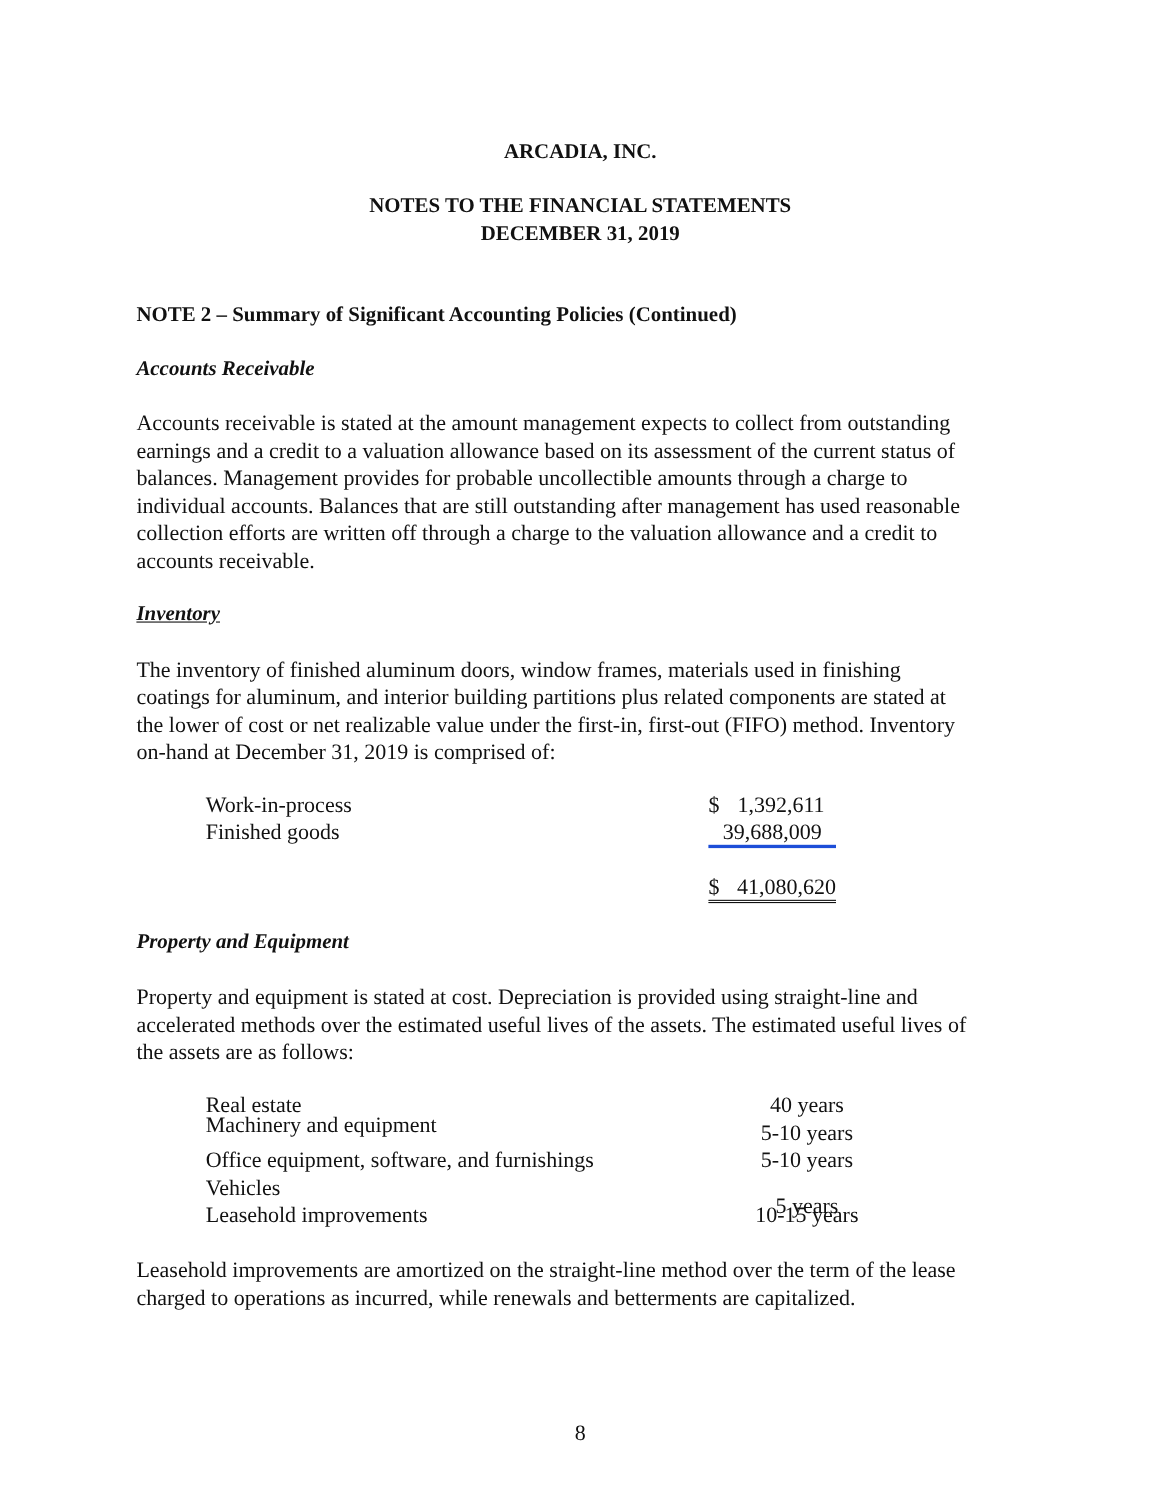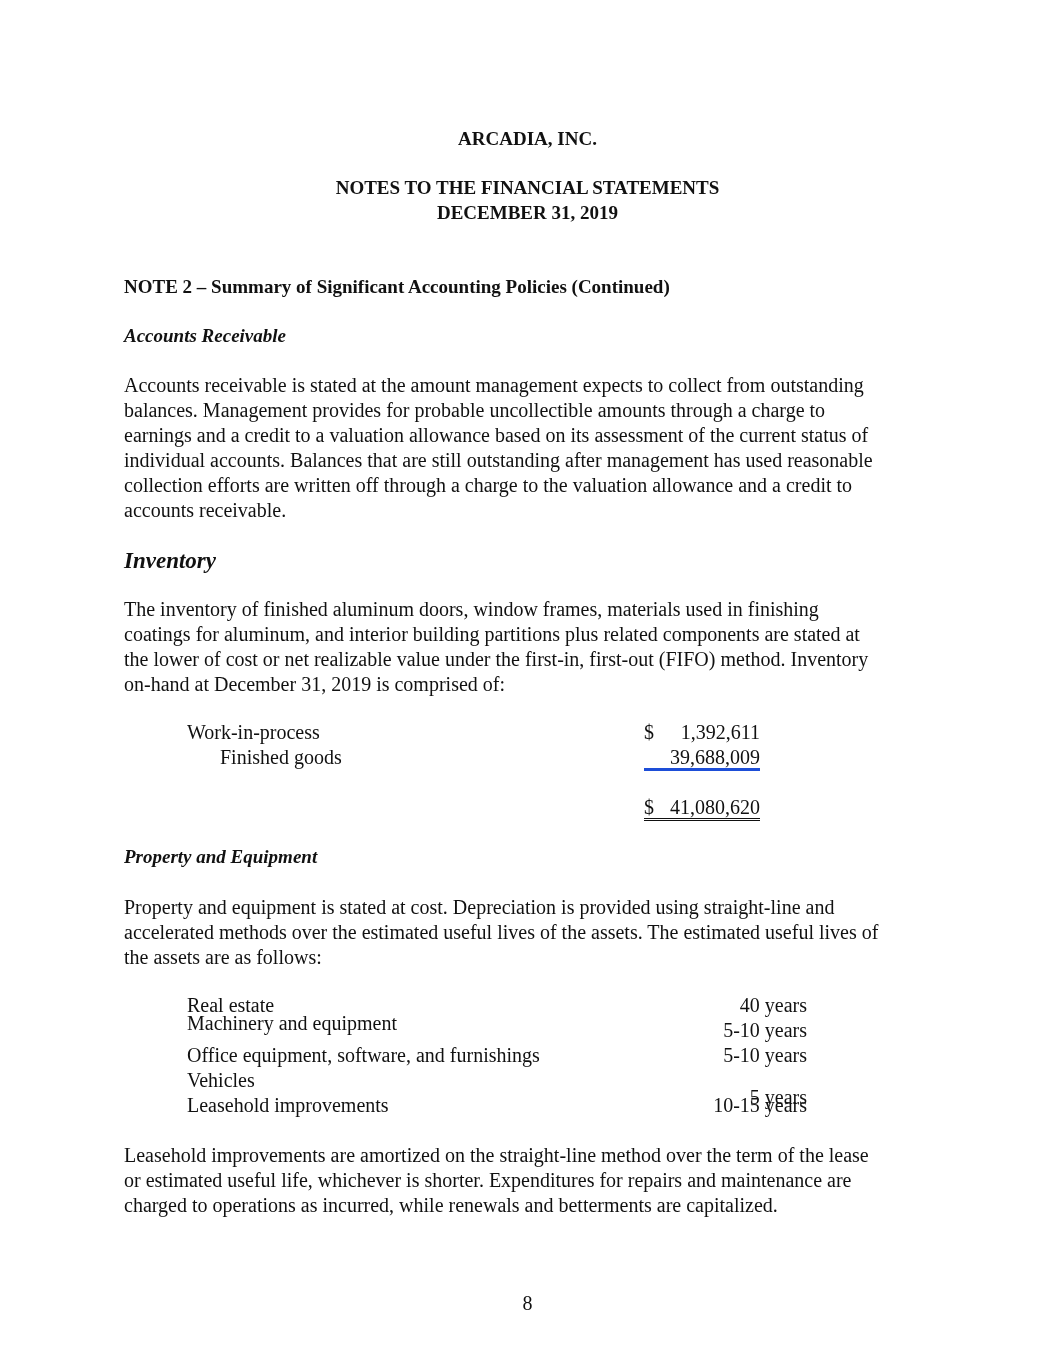--- a/index.html
+++ b/index.html
@@ -9,61 +9,61 @@
       color: #111111;
       font-size: 20px;
     }
     .page { position: absolute; left: 0; top: 0; width: 1055px; height: 1145px; }
     .center { position: absolute; left: 0; width: 1055px; text-align: center; font-weight: bold; font-size: 19px; }
     .abs { position: absolute; white-space: nowrap; }
     .bold { font-weight: bold; }
     .ital { font-weight: bold; font-style: italic; }
     .para { position: absolute; left: 124px; line-height: 25px; white-space: nowrap; }
     .para span { display: block; }
-    .num { position: absolute; text-align: right; white-space: nowrap; }
+    .num { position: absolute; text-align: center; white-space: nowrap; }
     .single-ul { border-bottom: 3px solid #1d4ed8; }
     .double-ul { border-bottom: 3px double #111; }
   </style>
 </head>
 <body>
 
 <div class="page">
 
   <div class="center" style="top:128px;">ARCADIA, INC.</div>
   <div class="center" style="top:177px;">NOTES TO THE FINANCIAL STATEMENTS</div>
   <div class="center" style="top:202px;">DECEMBER 31, 2019</div>
 
   <div class="abs bold" style="left:124px; top:276px; font-size:19px;">NOTE 2 – Summary of Significant Accounting Policies (Continued)</div>
 
   <div class="abs ital" style="left:124px; top:325px; font-size:19px;">Accounts Receivable</div>
   <div class="para" style="top:373px;">
     <span>Accounts receivable is stated at the amount management expects to collect from outstanding</span>
+    <span>earnings and a credit to a valuation allowance based on its assessment of the current status of</span>
     <span>balances.  Management provides for probable uncollectible amounts through a charge to</span>
-    <span>earnings and a credit to a valuation allowance based on its assessment of the current status of</span>
     <span>individual accounts.  Balances that are still outstanding after management has used reasonable</span>
     <span>collection efforts are written off through a charge to the valuation allowance and a credit to</span>
     <span>accounts receivable.</span>
   </div>
 
-  <div class="abs ital" style="left:124px; top:548px; font-size:23px;">Inventory</div>
+  <div class="abs ital" style="left:124px; top:548px; font-size:19px;text-decoration:underline;">Inventory</div>
   <div class="para" style="top:597px;">
     <span>The inventory of finished aluminum doors, window frames, materials used in finishing</span>
     <span>coatings for aluminum, and interior building partitions plus related components are stated at</span>
     <span>the lower of cost or net realizable value under the first-in, first-out (FIFO) method. Inventory</span>
     <span>on-hand at December 31, 2019 is comprised of:</span>
   </div>
 
   <div>
     <div>
       <div class="abs" style="left:187px; top:721px;">Work-in-process</div>
       <div class="abs" style="left:644px; top:721px;">$</div>
       <div class="num" style="left:660px; width:100px; top:721px;">1,392,611</div>
     </div>
     <div>
-      <div class="abs" style="left:187px; top:746px;margin-left:33px;">Finished goods</div>
+      <div class="abs" style="left:187px; top:746px;">Finished goods</div>
       <div class="num single-ul" style="left:644px; width:116px; top:746px; line-height:22px;">39,688,009</div>
     </div>
     <div>
       <div class="abs double-ul" style="left:644px; width:116px; top:796px; line-height:22px;">
         <span style="position:absolute; left:0;">$</span>
         <span style="position:absolute; right:0;">41,080,620</span>
         &nbsp;
       </div>
     </div>
   </div>
@@ -93,19 +93,18 @@
       <div class="num" style="left:660px; width:147px; top:1069px;margin-top:17px;">5 years</div>
     </div>
     <div>
       <div class="abs" style="left:187px; top:1094px;">Leasehold improvements</div>
       <div class="num" style="left:660px; width:147px; top:1094px;">10-15 years</div>
     </div>
   </div>
 
   <div class="para" style="top:1143px;">
     <span>Leasehold improvements are amortized on the straight-line method over the term of the lease</span>
-    <span>or estimated useful life, whichever is shorter. Expenditures for repairs and maintenance are</span>
     <span>charged to operations as incurred, while renewals and betterments are capitalized.</span>
   </div>
 
   <div class="abs" style="left:0; width:1055px; text-align:center; top:1292px;">8</div>
 
 </div>
 
 </body></html>

